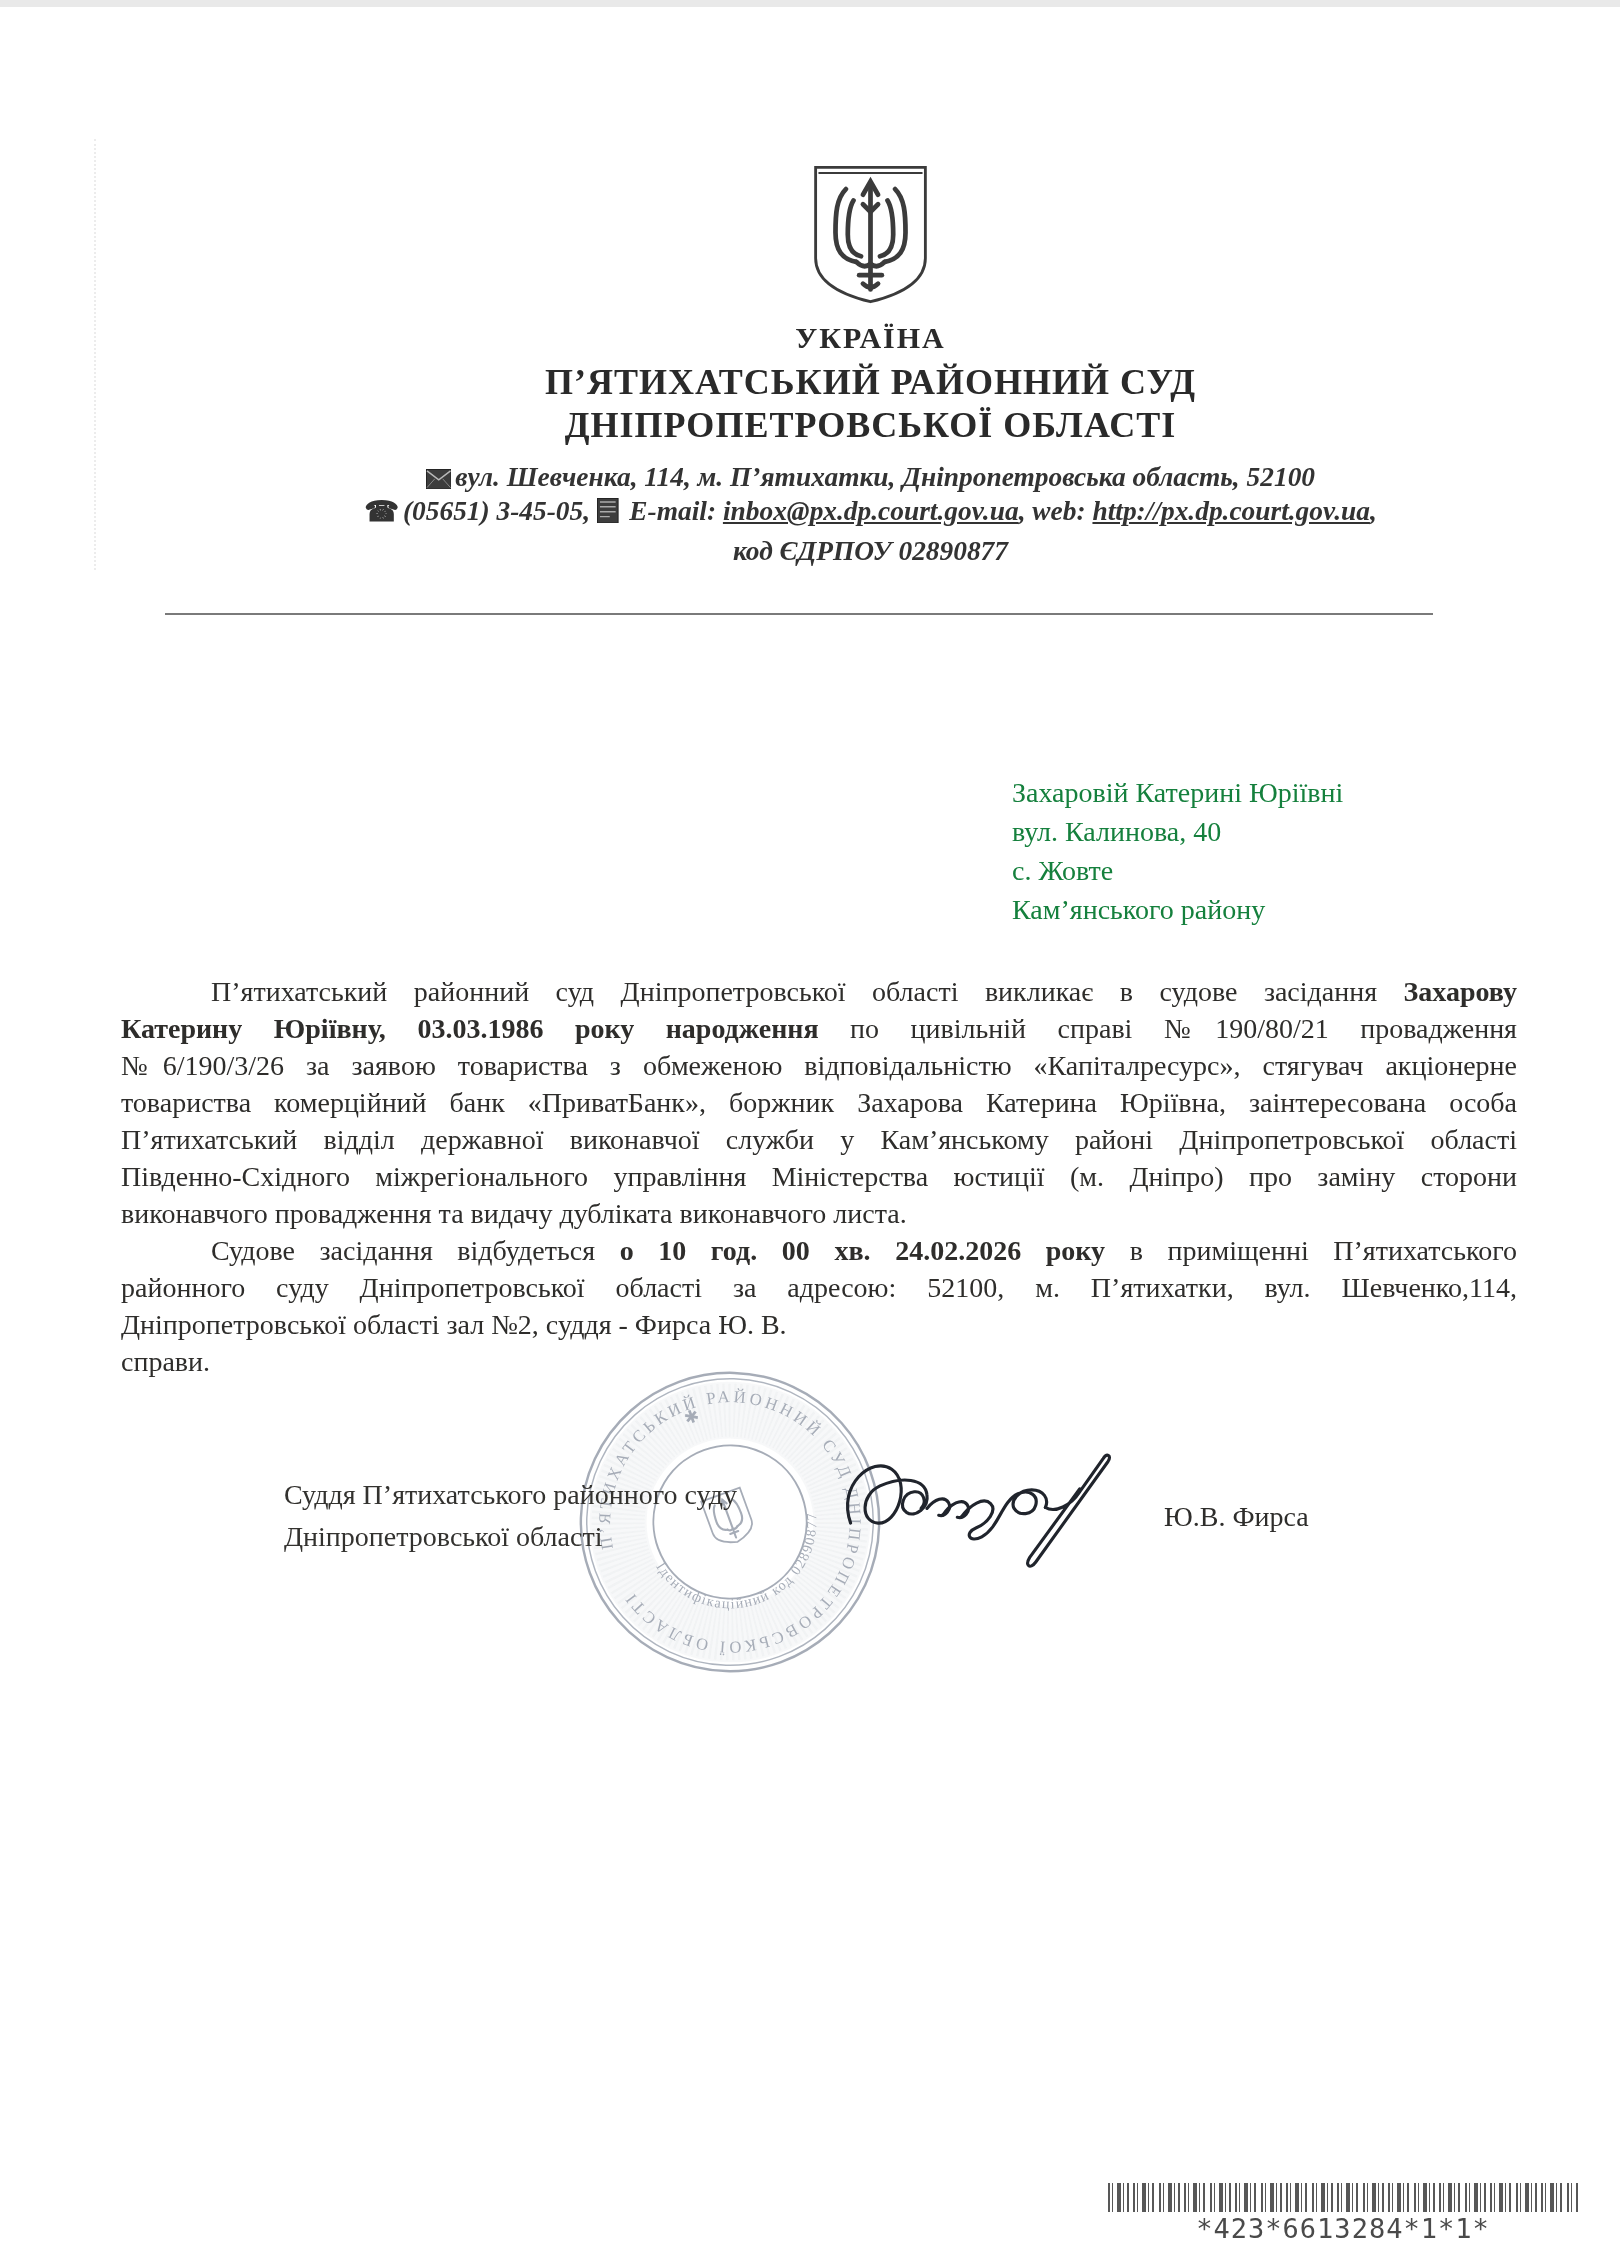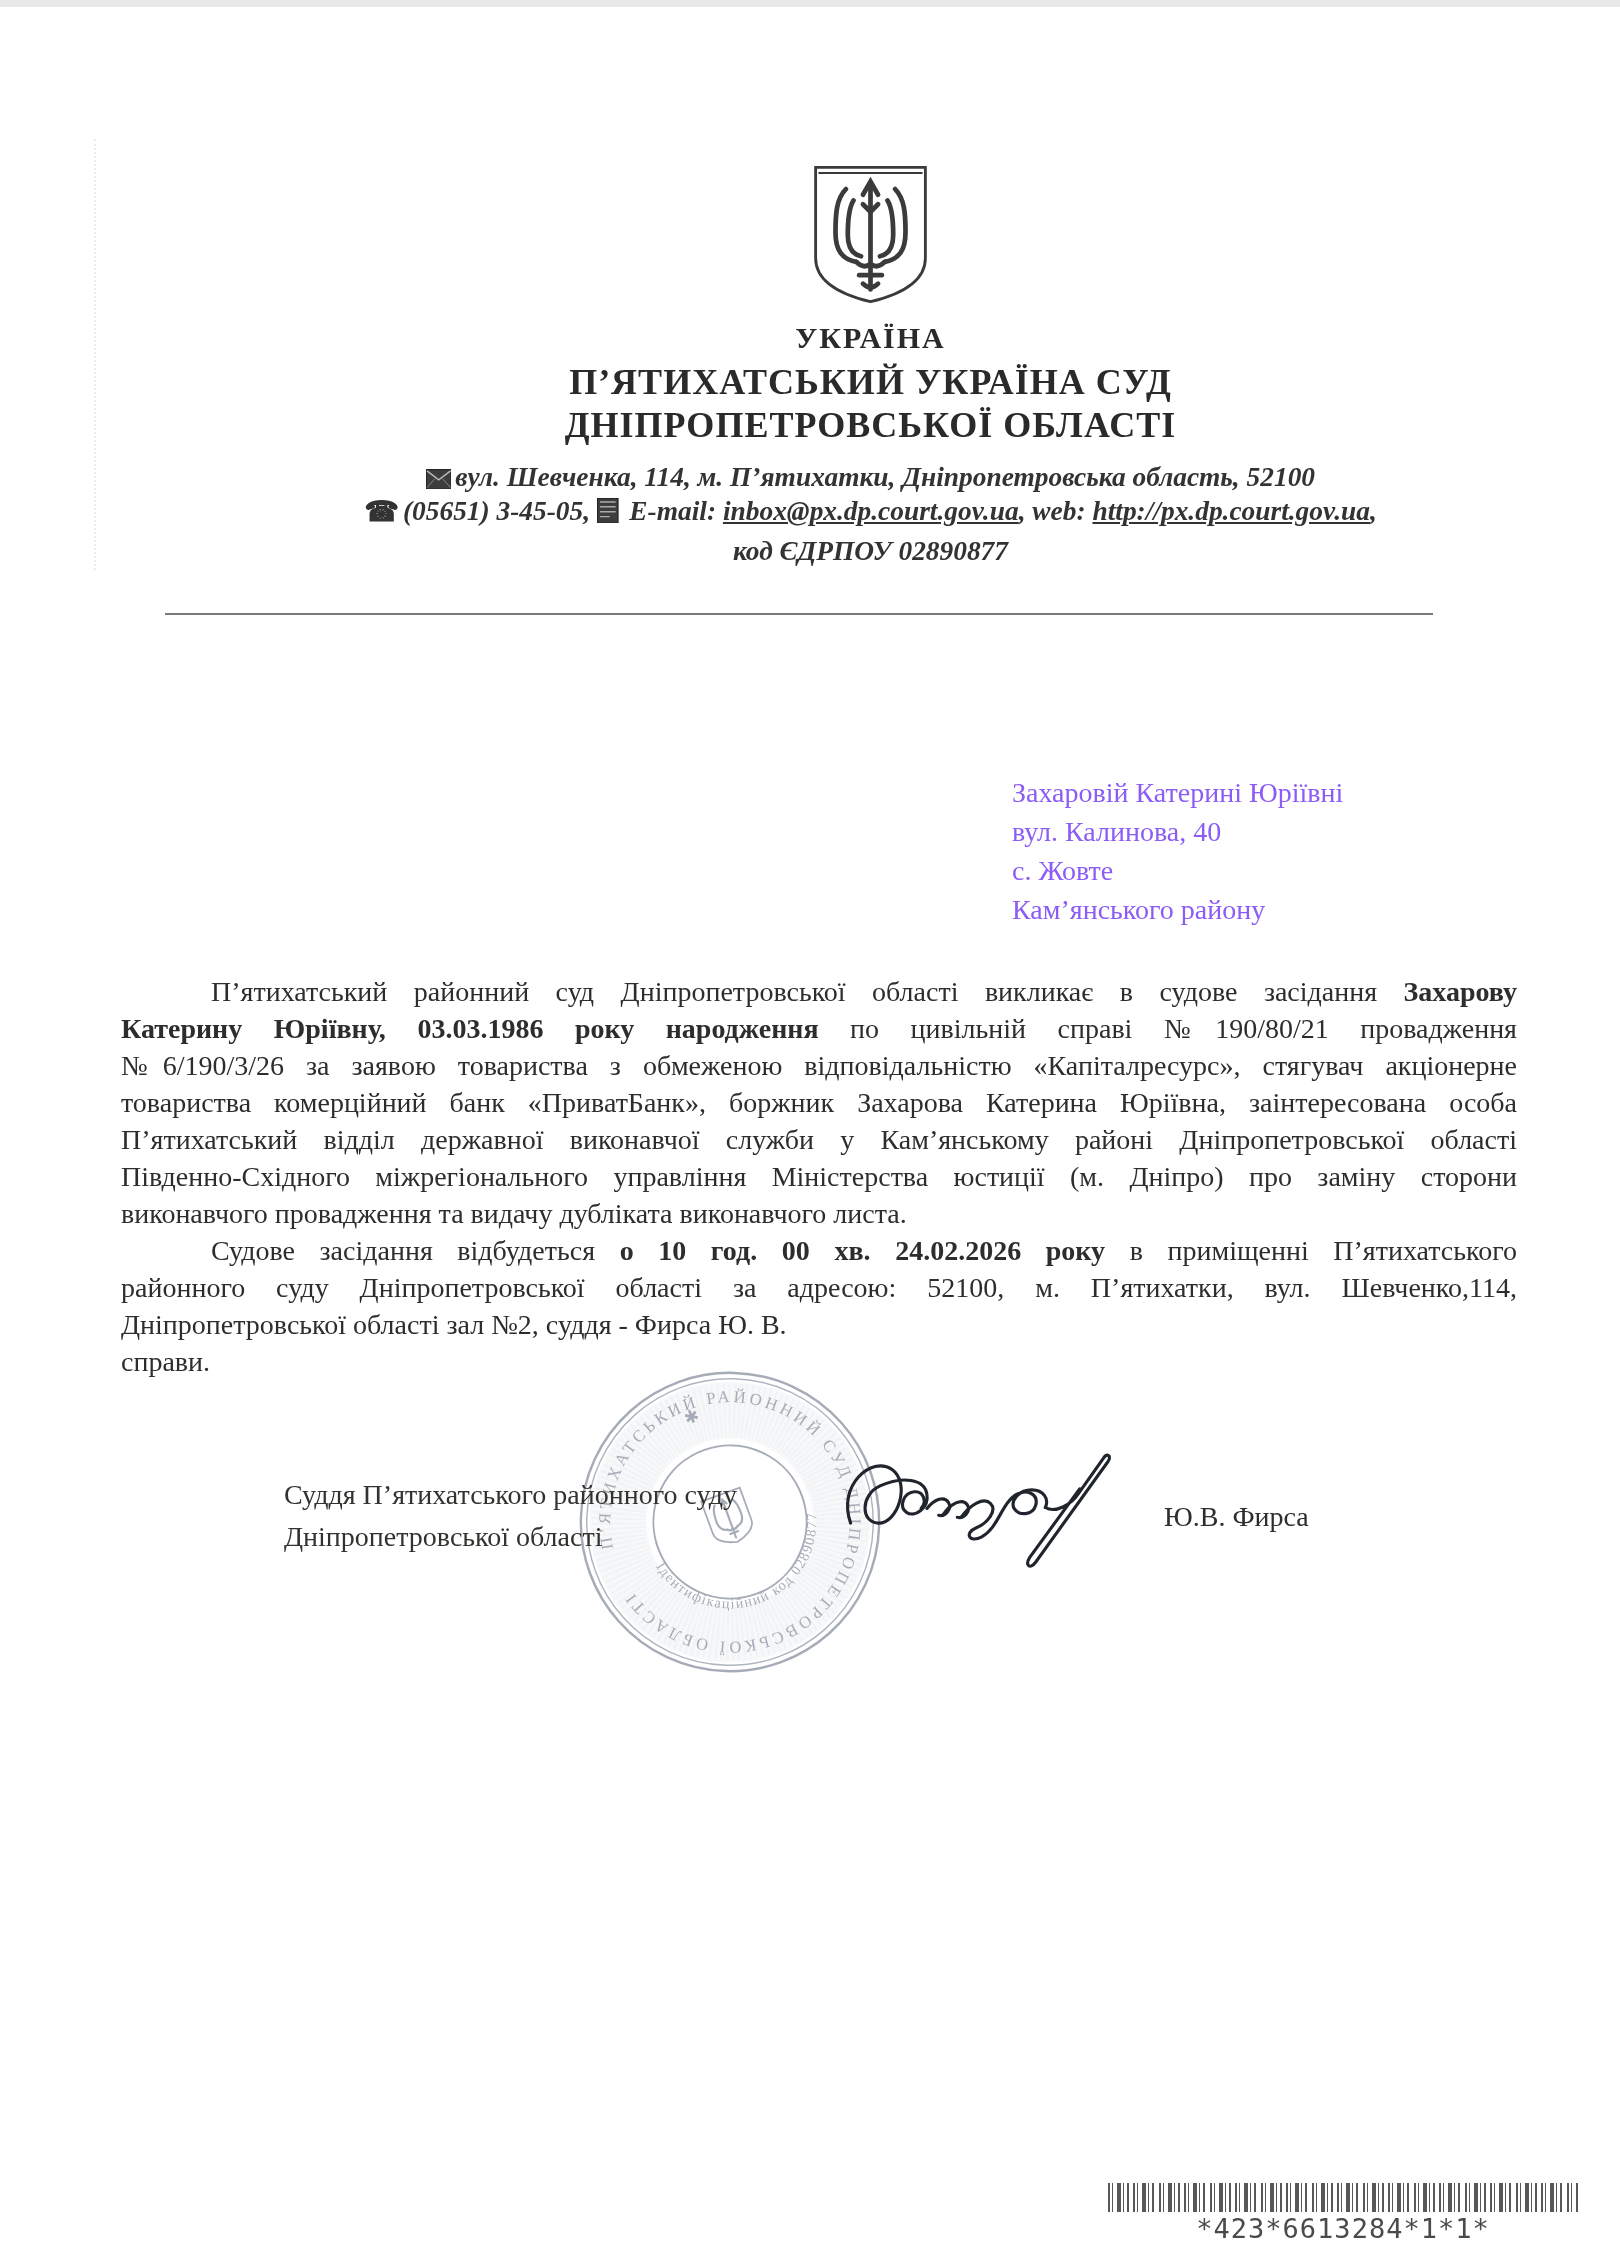--- a/index.html
+++ b/index.html
@@ -31,21 +31,21 @@
   .icon-phone{font-style:normal;font-size:28px;margin-right:3.9px;vertical-align:-1px;}
   .code-line{font-size:27.4px;font-weight:bold;font-style:italic;margin-top:6.9px;color:#333;}
 
   
   #sep-line{left:165px;top:606px;width:1268px;border-top:2px solid #4d4d4d;opacity:.75;}
   #ref-line{left:167px;top:618px;font-size:28px;color:#333;}
   #ref-line .useg{text-decoration:underline;text-underline-offset:5.9px;}
   #ref-line .gap{padding:0 5.9px;}
 
   
-  #recipient{left:1012px;top:766px;font-size:28px;line-height:39px;color:#8b5cf6;}
+  #recipient{left:1012px;top:766px;font-size:28px;line-height:39px;color:#15803d;}
 
   
   #body-text{left:121px;top:966px;width:1396px;font-size:28px;line-height:37px;color:#2e2d2b;}
   .bline{text-align:justify;text-align-last:justify;}
   .bline.last{text-align-last:left;}
   .bline.first{text-indent:90px;}
   .bline .b{font-weight:bold;}
 
   
   #stamp{left:573px;top:1358px;z-index:1;}
@@ -96,21 +96,21 @@
         <path d="M47,42 C42,50 41,62 41,78 C41,92 46,99 55,101"></path>
         <path d="M91,30 C101,40 102,56 102,76 C102,95 95,104 80,107"></path>
         <path d="M83,42 C88,50 89,62 89,78 C89,92 84,99 75,101"></path>
         <path d="M50,107 Q58,115 65,109 Q72,115 80,107"></path>
         <path d="M53,121 H77"></path>
         <path d="M57,130 Q65,138 73,130"></path>
       </g>
     </svg>
 
     <div class="country">УКРАЇНА</div>
-    <div class="court-line first">П’ЯТИХАТСЬКИЙ УКРАЇНА СУД</div>
+    <div class="court-line first">П’ЯТИХАТСЬКИЙ РАЙОННИЙ СУД</div>
     <div class="court-line">ДНІПРОПЕТРОВСЬКОЇ ОБЛАСТІ</div>
 
     <div class="addr-line one">
       <svg class="icon-env" width="25.5" height="20.6" viewBox="0 0 26 21">
         <rect x="0.5" y="0.5" width="25" height="20" fill="#3d3d3d" stroke="#222"></rect>
         <path d="M1,2 L13,11 L25,2" stroke="#bbb" fill="none" stroke-width="1.5"></path>
         <path d="M1,19 L9,10 M25,19 L17,10" stroke="#8a8a8a" fill="none" stroke-width="1"></path>
       </svg><span>вул. Шевченка, 114,  м. П’ятихатки,  Дніпропетровська область, 52100</span>
     </div>
 

